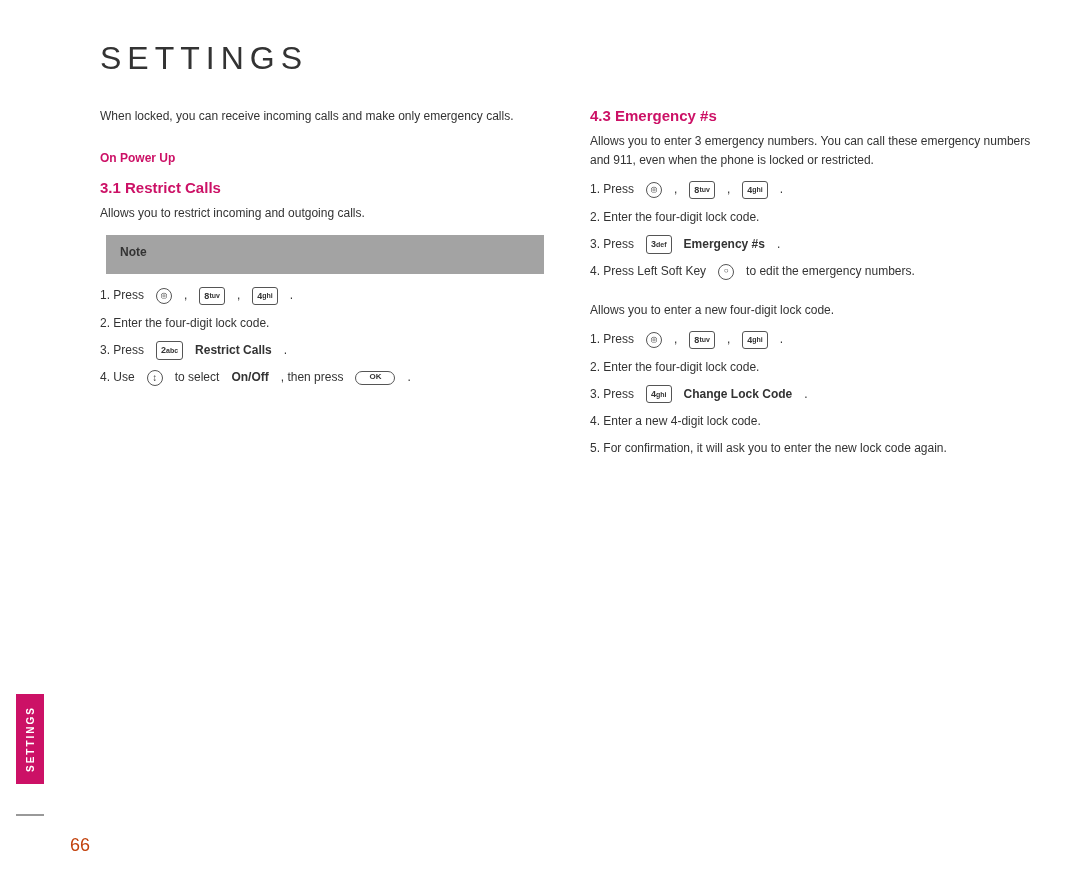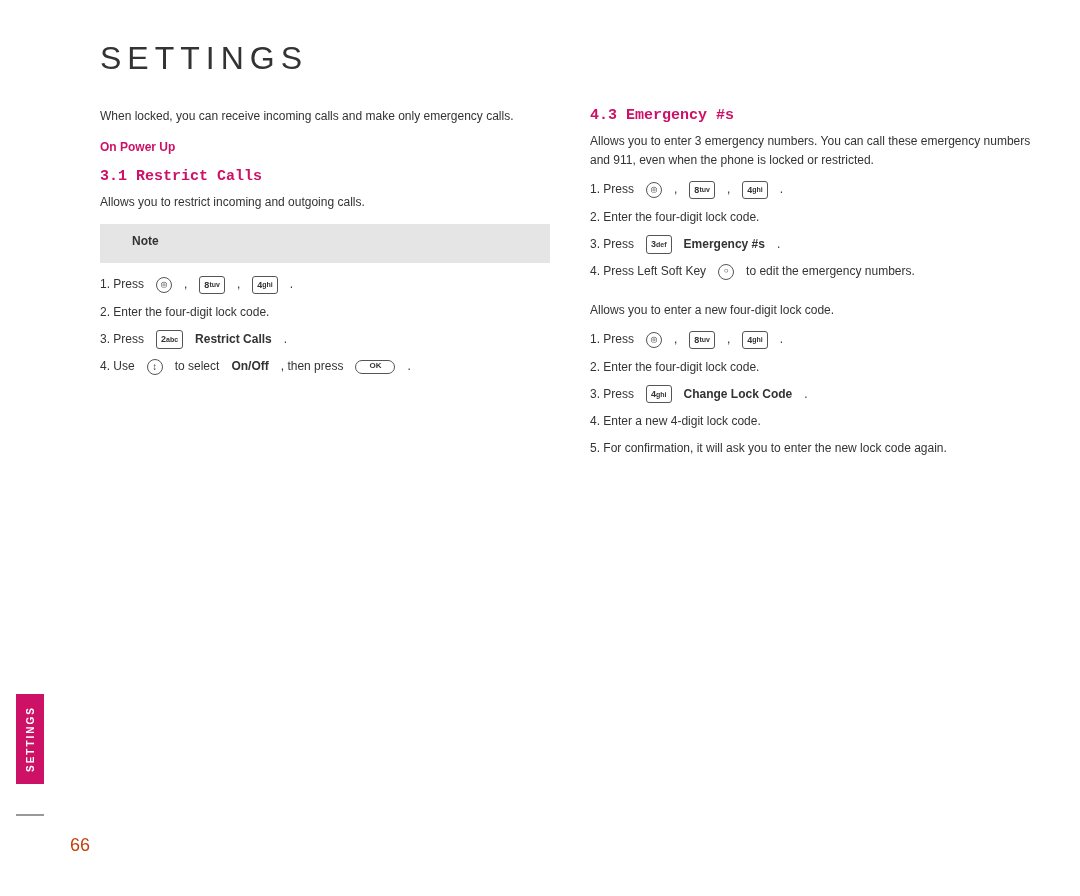--- a/index.html
+++ b/index.html
@@ -101,55 +101,54 @@
     .col-right {
       flex: 1;
     }
 
     
     .section-heading {
       font-size: 15px;
       font-weight: bold;
       color: #cc1166;
       margin-bottom: 8px;
-      font-family: Liberation Mono, monospace;
     }
 
     
     .body-text {
       font-size: 12px;
       color: #333;
       line-height: 1.6;
       margin-bottom: 10px;
     }
 
     
     .item-label {
       color: #cc1166;
       font-size: 12px;
       font-weight: bold;
       float: left;
       width: 110px;
-      margin-top: 4px;
+      margin-top: 15px;
     }
 
     .item-desc {
       font-size: 12px;
       color: #333;
       line-height: 1.6;
       margin-left: 110px;
       margin-bottom: 10px;
     }
 
     
     .note-box {
-      background: #e5e5e5;
+      background: #a3a3a3;
       border: none;
-      padding: 10px 32px;
-      margin: 12px 0;
+      padding: 10px 14px;
+      margin: 12px 6px;
     }
 
     .note-title {
       font-size: 12px;
       font-weight: bold;
       color: #333;
       margin-bottom: 5px;
     }
 
     .note-text {

